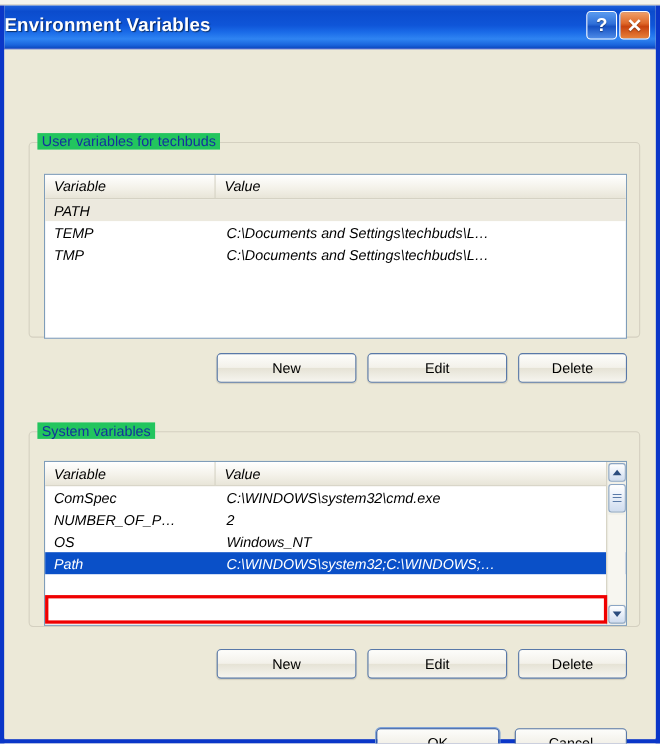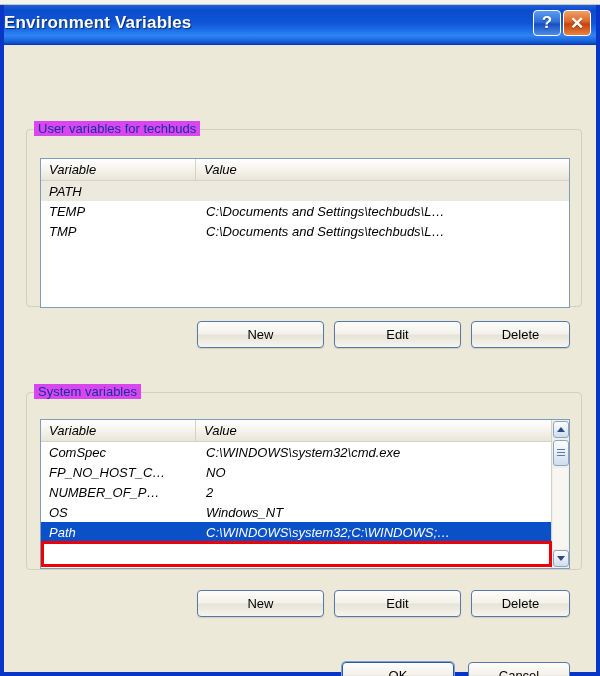--- a/index.html
+++ b/index.html
@@ -116,21 +116,21 @@
     border: 1px solid #d4d0c0;
     border-radius: 4px;
     box-sizing: border-box;
     background: transparent;
   }
   .group-label {
     position: absolute;
     top: -9px;
     left: 7px;
     padding: 0 4px;
-    background: #d946ef;
+    background: #22c55e;
     color: #14319c;
     font-size: 13px;
     white-space: nowrap;
   }
 
   
   .listview {
     position: absolute;
     background: #ffffff;
     border: 1px solid #7f9db9;
@@ -319,24 +319,20 @@
         <div class="lv-header">
           <div class="lv-th col-var">Variable</div>
           <div class="lv-th col-val">Value</div>
         </div>
         <div class="lv-rows">
           <div class="lv-row">
             <div class="c-var">ComSpec</div>
             <div class="c-val">C:\WINDOWS\system32\cmd.exe</div>
           </div>
           <div class="lv-row">
-            <div class="c-var">FP_NO_HOST_C…</div>
-            <div class="c-val">NO</div>
-          </div>
-          <div class="lv-row">
             <div class="c-var">NUMBER_OF_P…</div>
             <div class="c-val">2</div>
           </div>
           <div class="lv-row">
             <div class="c-var">OS</div>
             <div class="c-val">Windows_NT</div>
           </div>
           <div class="lv-row hl-sel">
             <div class="c-var">Path</div>
             <div class="c-val">C:\WINDOWS\system32;C:\WINDOWS;…</div>

